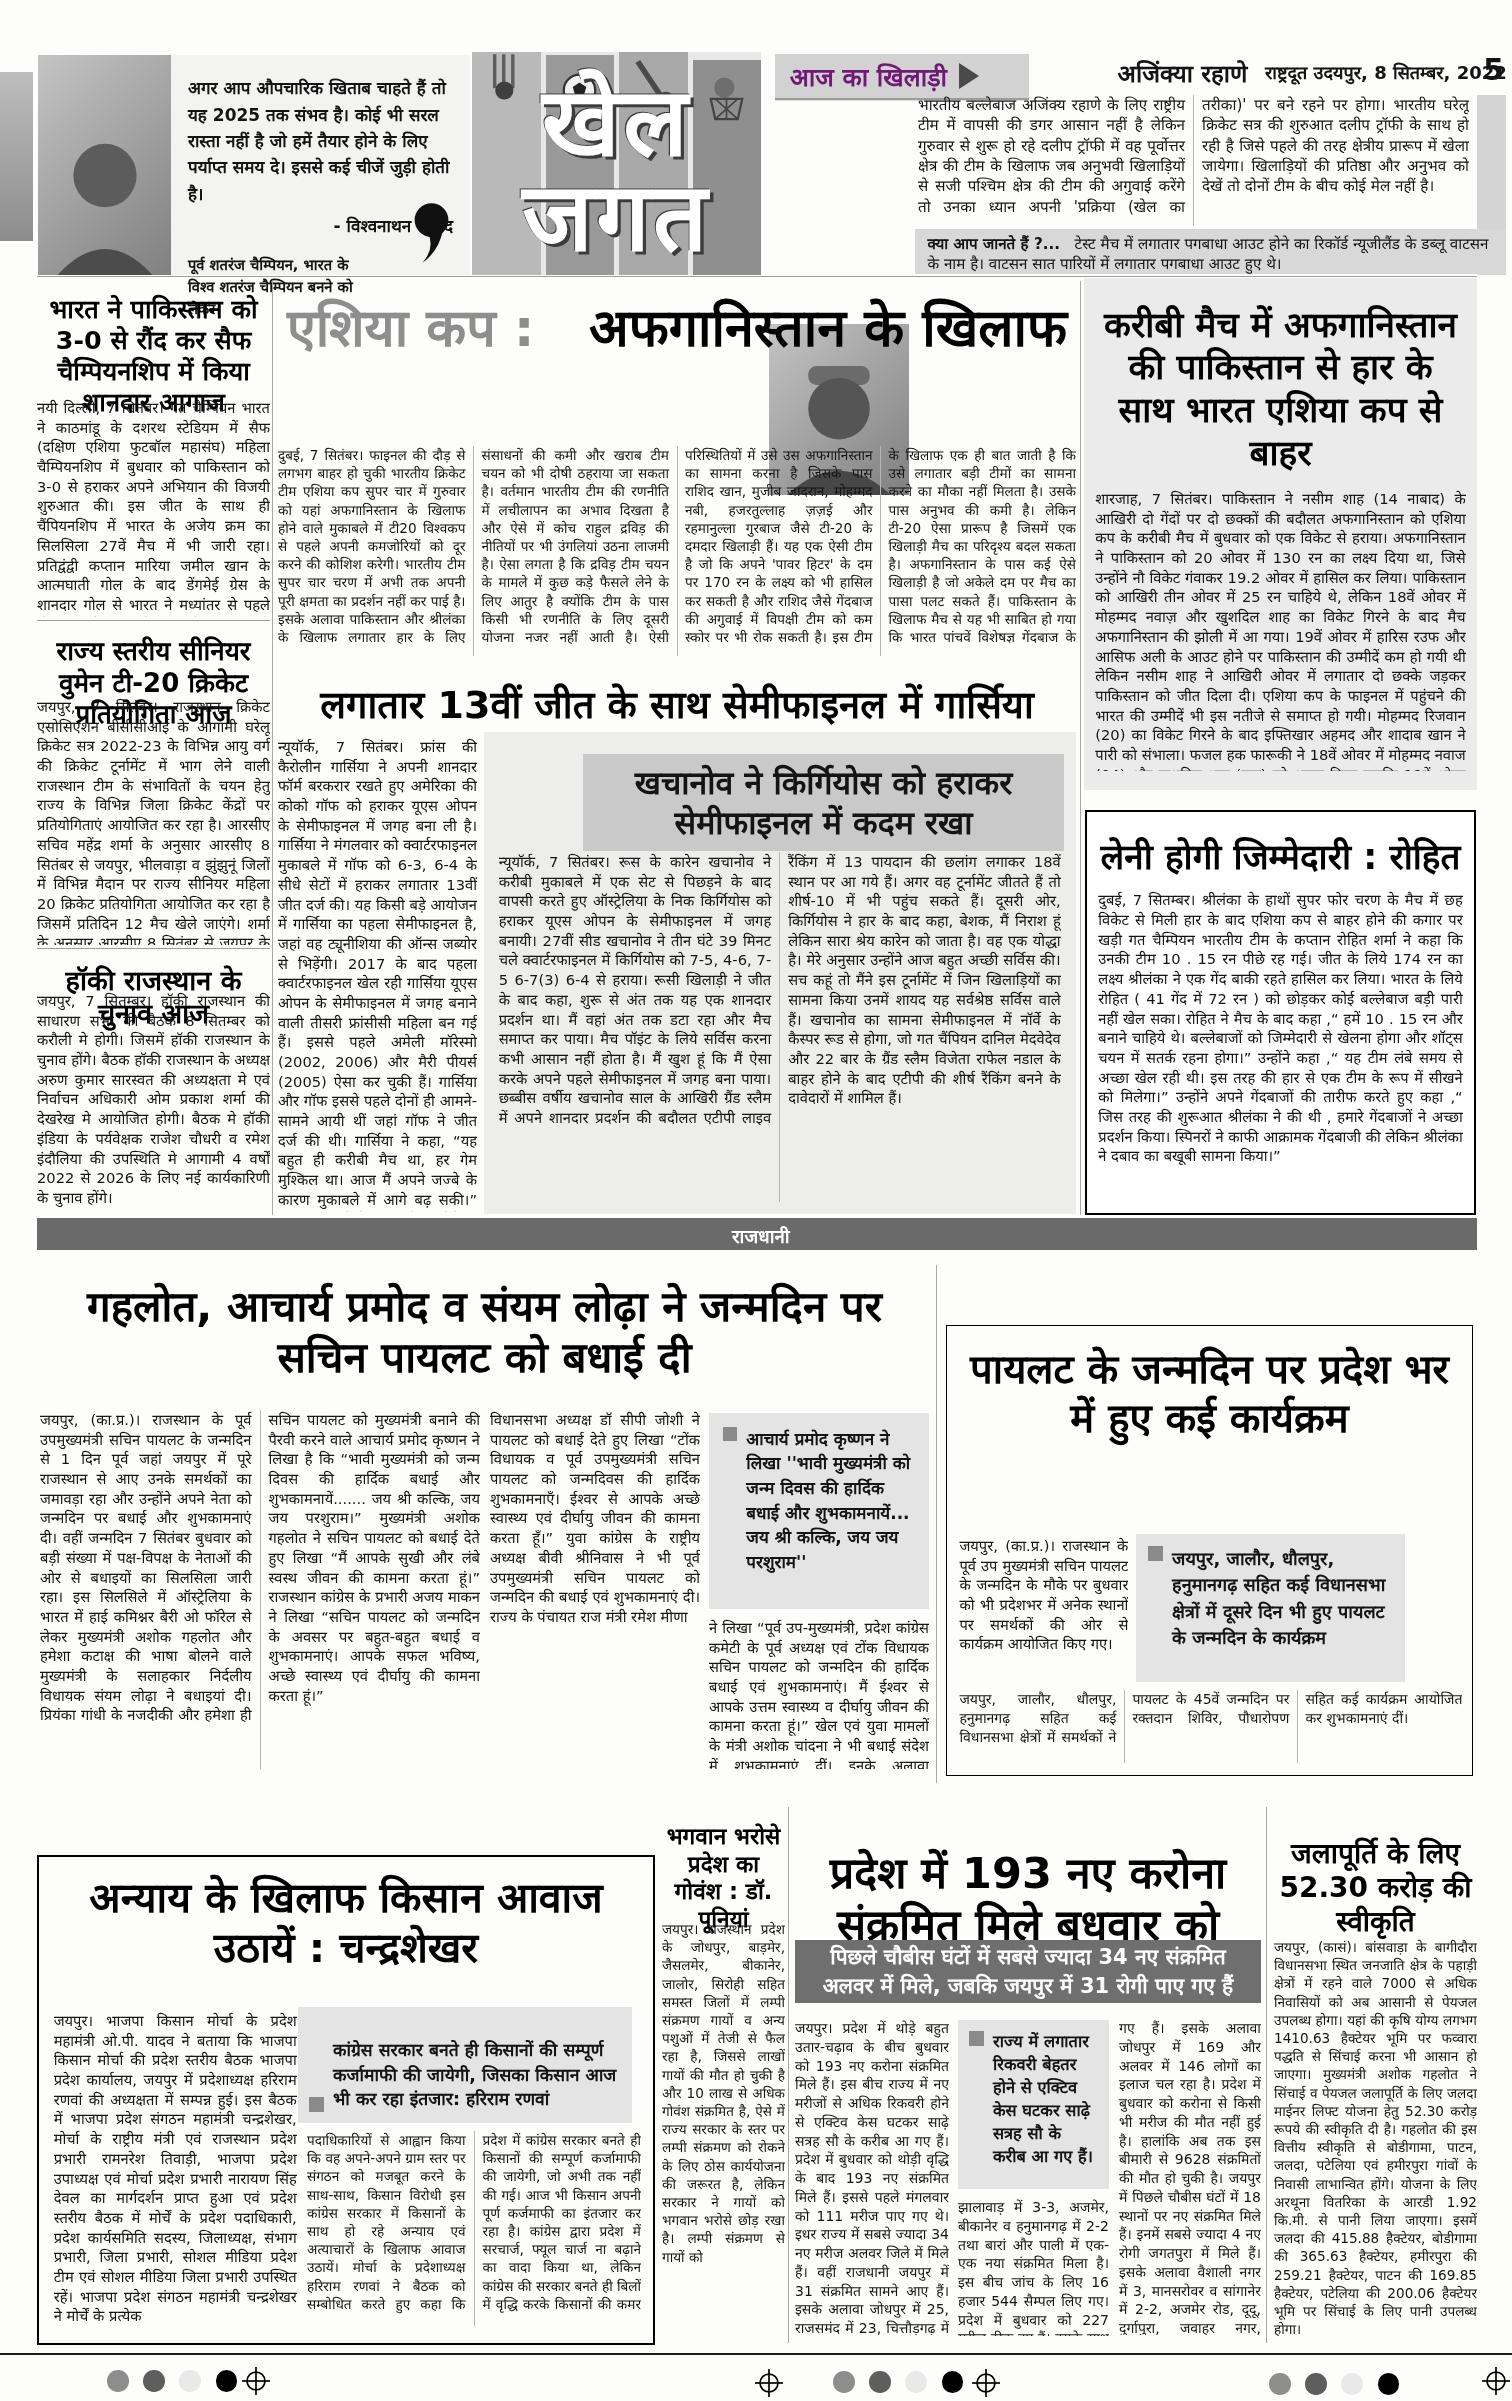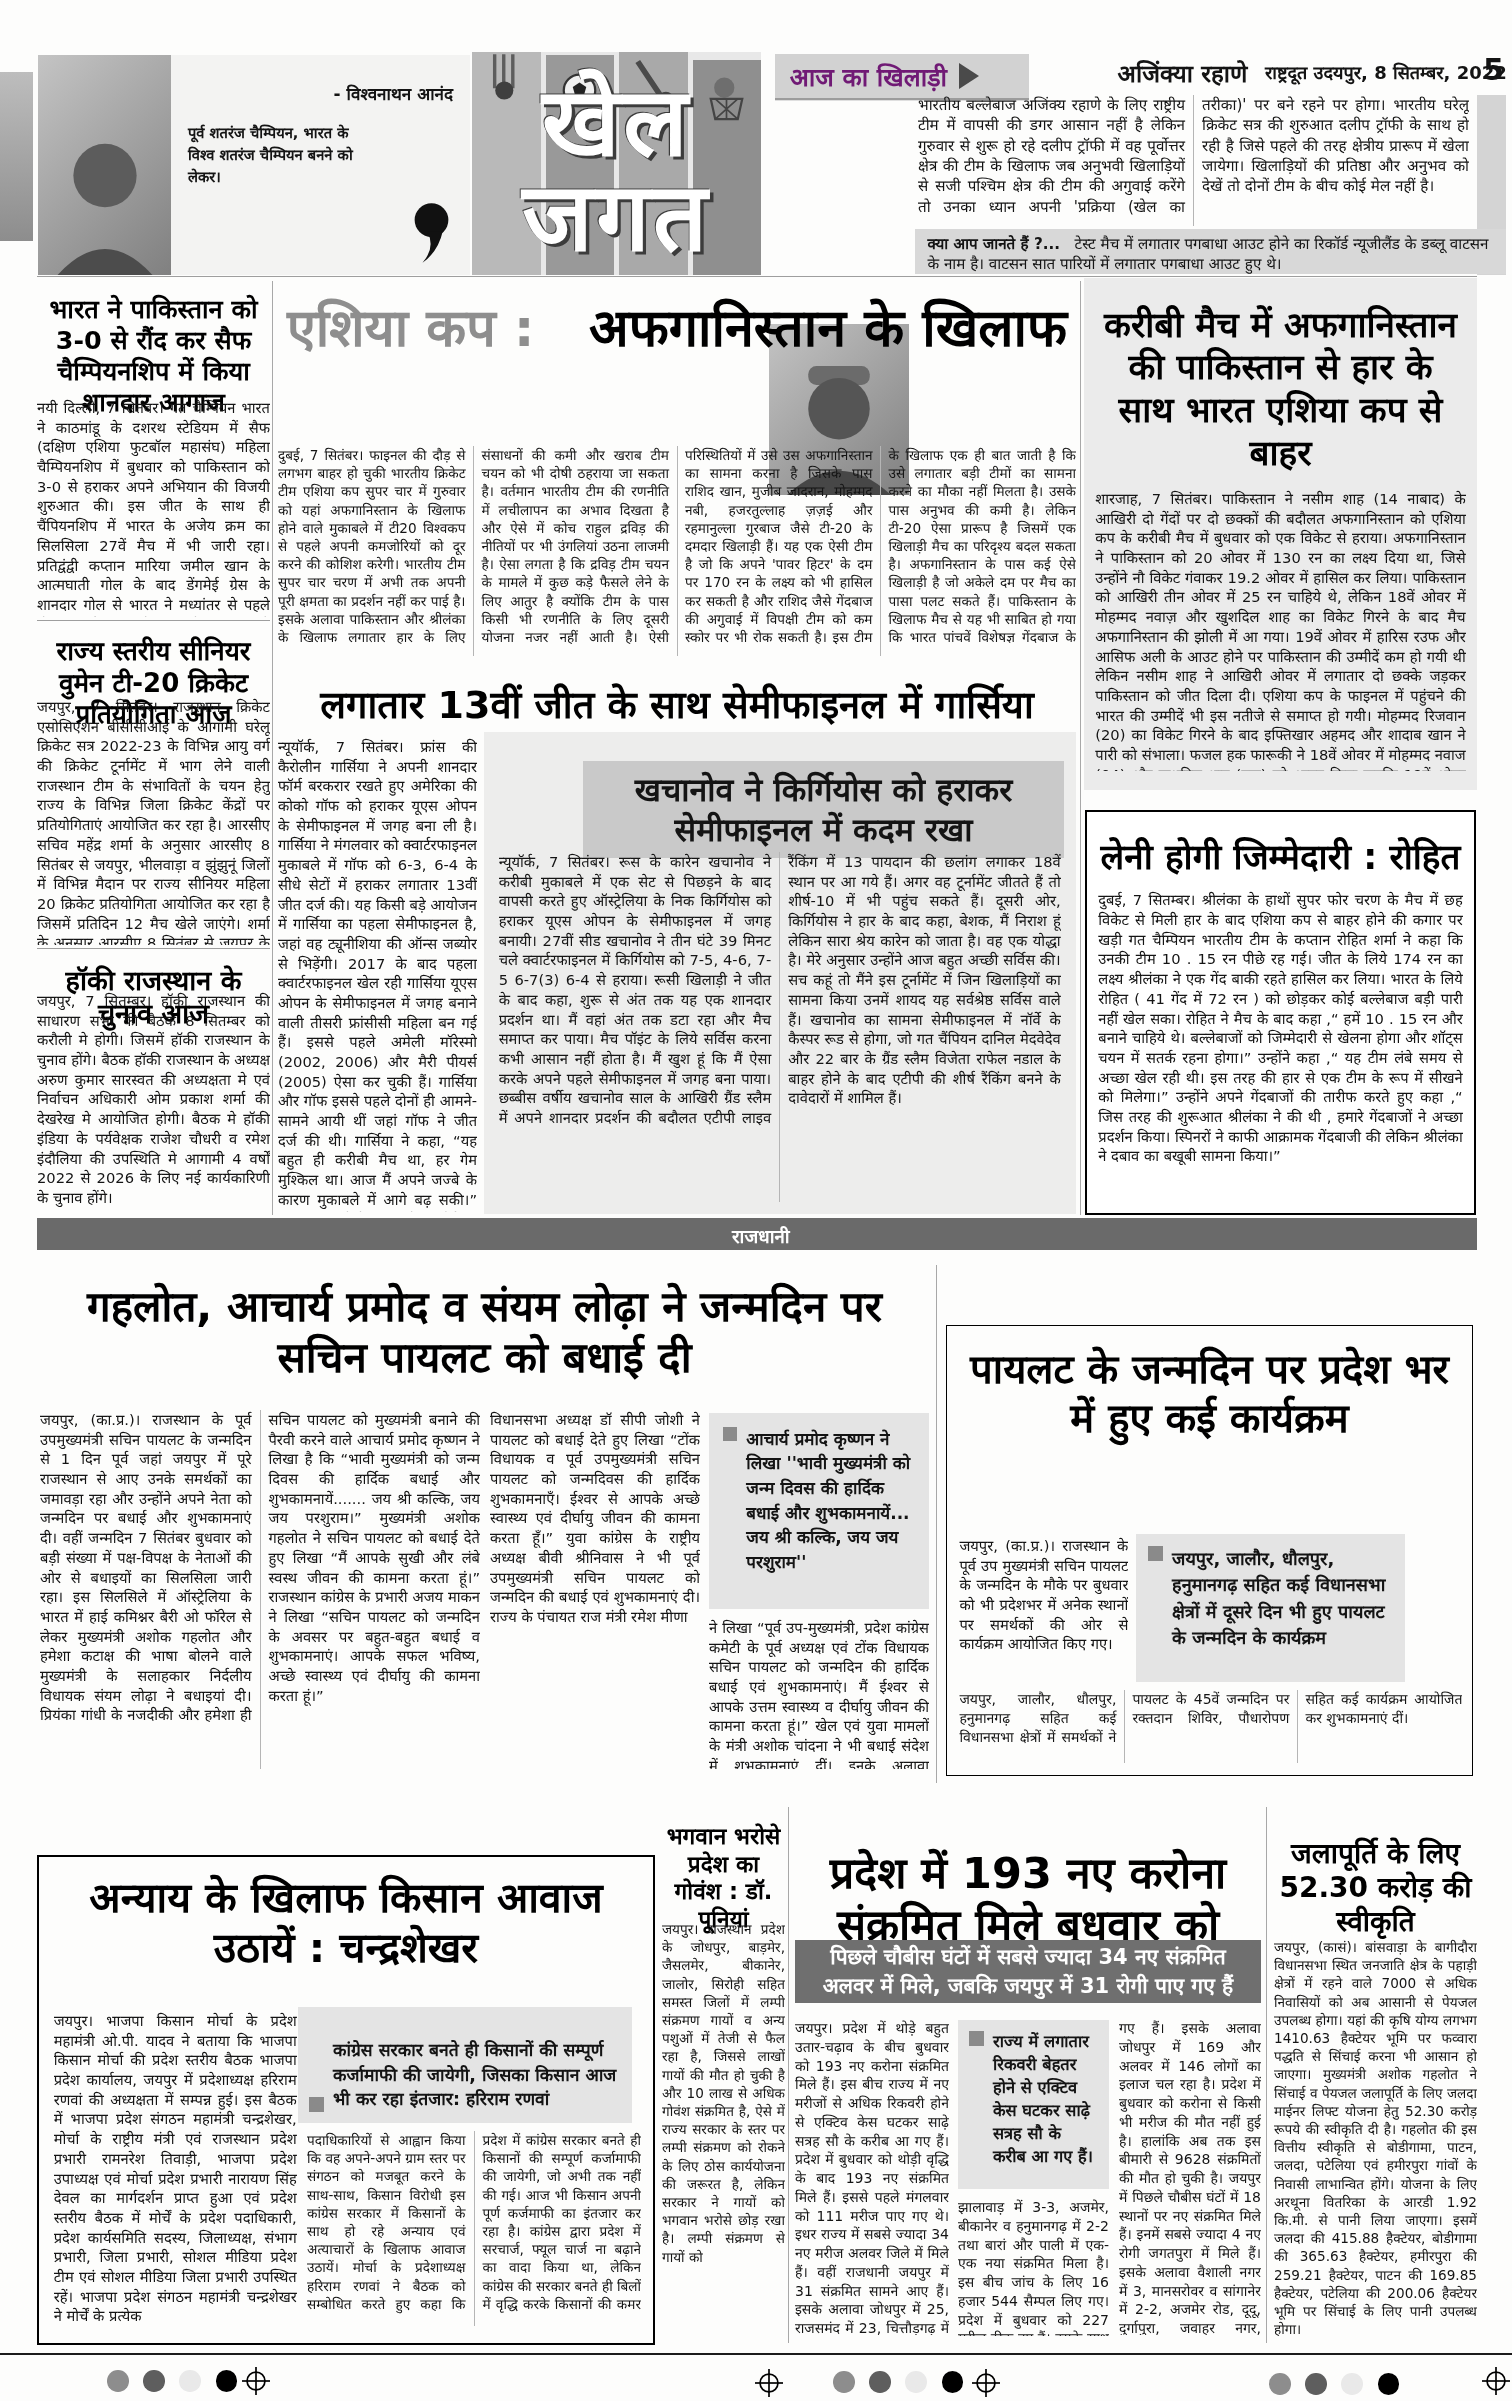--- a/index.html
+++ b/index.html
@@ -43,20 +43,21 @@
   <div class="abs" style="left:0;top:72px;width:33px;height:169px;background:linear-gradient(#bdbdbd,#8d8d8d)" data-name="decor-photo-strip"></div>
 
   <div class="abs photo" style="left:38px;top:55px;width:133px;height:220px" data-name="anand-photo">
     <svg width="113" height="147" viewBox="0 0 100 130" data-name="person-silhouette-icon">
       <circle cx="50" cy="42" r="28" fill="#5c5c5c"></circle>
         <path d="M8 130 Q50 84 92 130 Z" fill="#4c4c4c"></path>
     </svg>
   </div>
 
   <div class="abs" style="left:171px;top:55px;width:299px;height:220px;background:#f3f3f2;padding:20.3px 17px;box-sizing:border-box" data-name="quote-box">
+    <div data-name="quote-text" style="font-weight:600;font-size:17px;line-height:1.55;text-align:left">अगर आप औपचारिक खिताब चाहते हैं तो यह 2025 तक संभव है। कोई भी सरल रास्ता नहीं है जो हमें तैयार होने के लिए पर्याप्त समय दे। इससे कई चीजें जुड़ी होती है।</div>
     <div data-name="quote-author" style="font-weight:bold;font-size:17px;text-align:right;margin-top:6.8px">- विश्वनाथन आनंद</div>
     <div data-name="quote-caption" style="font-weight:bold;font-size:14.7px;width:181px;margin-top:17px;line-height:1.5">पूर्व शतरंज चैम्पियन, भारत के विश्व शतरंज चैम्पियन बनने को लेकर।</div>
     <svg class="quote-mark" style="right:16px;bottom:11.3px" width="45" height="62" viewBox="0 0 40 55" data-name="quote-mark-icon">
       <circle cx="20" cy="16" r="15" fill="#111"></circle>
         <path d="M30 26 Q26 44 12 54 Q24 40 16 26 Z" fill="#111"></path>
     </svg>
   </div>
 
   <div class="abs mast" style="left:472px;top:52px;width:289px;height:223px" data-name="masthead">
     <div class="panel" data-name="cricket-icon">
@@ -138,21 +139,21 @@
       <span>&nbsp;</span>
       <span data-name="asia-cup-headline-rest">अफगानिस्तान के खिलाफ</span>
     </div>
   </div>
   <div class="abs cols4 body-text jt" style="left:278px;top:446px;width:798px;height:210px;font-size:13.6px" data-name="asia-cup-body">दुबई, 7 सितंबर। फाइनल की दौड़ से लगभग बाहर हो चुकी भारतीय क्रिकेट टीम एशिया कप सुपर चार में गुरुवार को यहां अफगानिस्तान के खिलाफ होने वाले मुकाबले में टी20 विश्वकप से पहले अपनी कमजोरियों को दूर करने की कोशिश करेगी। भारतीय टीम सुपर चार चरण में अभी तक अपनी पूरी क्षमता का प्रदर्शन नहीं कर पाई है। इसके अलावा पाकिस्तान और श्रीलंका के खिलाफ लगातार हार के लिए संसाधनों की कमी और खराब टीम चयन को भी दोषी ठहराया जा सकता है। वर्तमान भारतीय टीम की रणनीति में लचीलापन का अभाव दिखता है और ऐसे में कोच राहुल द्रविड़ की नीतियों पर भी उंगलियां उठना लाजमी है। ऐसा लगता है कि द्रविड़ टीम चयन के मामले में कुछ कड़े फैसले लेने के लिए आतुर है क्योंकि टीम के पास किसी भी रणनीति के लिए दूसरी योजना नजर नहीं आती है। ऐसी परिस्थितियों में उसे उस अफगानिस्तान का सामना करना है जिसके पास राशिद खान, मुजीब जादरान, मोहम्मद नबी, हजरतुल्लाह ज़ज़ई और रहमानुल्ला गुरबाज जैसे टी-20 के दमदार खिलाड़ी हैं। यह एक ऐसी टीम है जो कि अपने 'पावर हिटर' के दम पर 170 रन के लक्ष्य को भी हासिल कर सकती है और राशिद जैसे गेंदबाज की अगुवाई में विपक्षी टीम को कम स्कोर पर भी रोक सकती है। इस टीम के खिलाफ एक ही बात जाती है कि उसे लगातार बड़ी टीमों का सामना करने का मौका नहीं मिलता है। उसके पास अनुभव की कमी है। लेकिन टी-20 ऐसा प्रारूप है जिसमें एक खिलाड़ी मैच का परिदृश्य बदल सकता है। अफगानिस्तान के पास कई ऐसे खिलाड़ी है जो अकेले दम पर मैच का पासा पलट सकते हैं। पाकिस्तान के खिलाफ मैच से यह भी साबित हो गया कि भारत पांचवें विशेषज्ञ गेंदबाज के रूप में हार्दिक पंड्या पर ही निर्भर नहीं रह सकता है।</div>
 
   <div class="abs hl" style="left:278px;top:670px;width:798px;font-size:38px" data-name="garcia-headline">लगातार 13वीं जीत के साथ सेमीफाइनल में गार्सिया</div>
   <div class="abs body-text jt" style="left:278px;top:737px;width:199px;height:475px;font-size:14.7px" data-name="garcia-body">न्यूयॉर्क, 7 सितंबर। फ्रांस की कैरोलीन गार्सिया ने अपनी शानदार फॉर्म बरकरार रखते हुए अमेरिका की कोको गॉफ को हराकर यूएस ओपन के सेमीफाइनल में जगह बना ली है। गार्सिया ने मंगलवार को क्वार्टरफाइनल मुकाबले में गॉफ को 6-3, 6-4 के सीधे सेटों में हराकर लगातार 13वीं जीत दर्ज की। यह किसी बड़े आयोजन में गार्सिया का पहला सेमीफाइनल है, जहां वह ट्यूनीशिया की ऑन्स जब्योर से भिड़ेंगी। 2017 के बाद पहला क्वार्टरफाइनल खेल रही गार्सिया यूएस ओपन के सेमीफाइनल में जगह बनाने वाली तीसरी फ्रांसीसी महिला बन गई हैं। इससे पहले अमेली मॉरेस्मो (2002, 2006) और मैरी पीयर्स (2005) ऐसा कर चुकी हैं। गार्सिया और गॉफ इससे पहले दोनों ही आमने-सामने आयी थीं जहां गॉफ ने जीत दर्ज की थी। गार्सिया ने कहा, “यह बहुत ही करीबी मैच था, हर गेम मुश्किल था। आज मैं अपने जज्बे के कारण मुकाबले में आगे बढ़ सकी।” शानदार फॉर्म में चल रही ट्यूनीशिया की ऑन्स जब्योर ने ऑस्ट्रेलिया की अजला टॉमलानोविक को 6-4, 7-6 (4) से मात दी।</div>
 
   <div class="abs" style="left:484px;top:732px;width:592px;height:482px;background:#ededec" data-name="khachanov-box">
-    <div class="abs" style="left:99px;top:29px;width:481px;height:97px;background:#c9c9c9;display:flex;align-items:center;justify-content:center;text-align:center;font-weight:bold;font-size:32px;line-height:1.25;padding:0 10.2px;box-sizing:border-box" data-name="khachanov-headline">खचानोव ने किर्गियोस को हराकर सेमीफाइनल में कदम रखा</div>
+    <div class="abs" style="left:99px;top:22px;width:481px;height:97px;background:#c9c9c9;display:flex;align-items:center;justify-content:center;text-align:center;font-weight:bold;font-size:32px;line-height:1.25;padding:0 10.2px;box-sizing:border-box" data-name="khachanov-headline">खचानोव ने किर्गियोस को हराकर सेमीफाइनल में कदम रखा</div>
     <div class="abs cols2 body-text jt" style="left:14.7px;top:120px;width:562px;height:350px;font-size:14.7px" data-name="khachanov-body">न्यूयॉर्क, 7 सितंबर। रूस के कारेन खचानोव ने करीबी मुकाबले में एक सेट से पिछड़ने के बाद वापसी करते हुए ऑस्ट्रेलिया के निक किर्गियोस को हराकर यूएस ओपन के सेमीफाइनल में जगह बनायी। 27वीं सीड खचानोव ने तीन घंटे 39 मिनट चले क्वार्टरफाइनल में किर्गियोस को 7-5, 4-6, 7-5 6-7(3) 6-4 से हराया। रूसी खिलाड़ी ने जीत के बाद कहा, शुरू से अंत तक यह एक शानदार प्रदर्शन था। मैं वहां अंत तक डटा रहा और मैच समाप्त कर पाया। मैच पॉइंट के लिये सर्विस करना कभी आसान नहीं होता है। मैं खुश हूं कि मैं ऐसा करके अपने पहले सेमीफाइनल में जगह बना पाया। छब्बीस वर्षीय खचानोव साल के आखिरी ग्रैंड स्लैम में अपने शानदार प्रदर्शन की बदौलत एटीपी लाइव रैंकिंग में 13 पायदान की छलांग लगाकर 18वें स्थान पर आ गये हैं। अगर वह टूर्नामेंट जीतते हैं तो शीर्ष-10 में भी पहुंच सकते हैं। दूसरी ओर, किर्गियोस ने हार के बाद कहा, बेशक, मैं निराश हूं लेकिन सारा श्रेय कारेन को जाता है। वह एक योद्धा है। मेरे अनुसार उन्होंने आज बहुत अच्छी सर्विस की। सच कहूं तो मैंने इस टूर्नामेंट में जिन खिलाड़ियों का सामना किया उनमें शायद यह सर्वश्रेष्ठ सर्विस वाले हैं। खचानोव का सामना सेमीफाइनल में नॉर्वे के कैस्पर रूड से होगा, जो गत चैंपियन दानिल मेदवेदेव और 22 बार के ग्रैंड स्लैम विजेता राफेल नडाल के बाहर होने के बाद एटीपी की शीर्ष रैंकिंग बनने के दावेदारों में शामिल हैं।</div>
   </div>
 
   <div class="abs" style="left:1084px;top:278px;width:393px;height:512px;background:#ebebeb;padding:13.6px 11.3px;box-sizing:border-box" data-name="afghan-article">
     <div class="hl" style="font-size:35px" data-name="afghan-headline">करीबी मैच में अफगानिस्तान की पाकिस्तान से हार के साथ भारत एशिया कप से बाहर</div>
     <div class="body-text jt" style="margin-top:14.7px;font-size:14.7px;height:282px" data-name="afghan-body">शारजाह, 7 सितंबर। पाकिस्तान ने नसीम शाह (14 नाबाद) के आखिरी दो गेंदों पर दो छक्कों की बदौलत अफगानिस्तान को एशिया कप के करीबी मैच में बुधवार को एक विकेट से हराया। अफगानिस्तान ने पाकिस्तान को 20 ओवर में 130 रन का लक्ष्य दिया था, जिसे उन्होंने नौ विकेट गंवाकर 19.2 ओवर में हासिल कर लिया। पाकिस्तान को आखिरी तीन ओवर में 25 रन चाहिये थे, लेकिन 18वें ओवर में मोहम्मद नवाज़ और खुशदिल शाह का विकेट गिरने के बाद मैच अफगानिस्तान की झोली में आ गया। 19वें ओवर में हारिस रउफ और आसिफ अली के आउट होने पर पाकिस्तान की उम्मीदें कम हो गयी थी लेकिन नसीम शाह ने आखिरी ओवर में लगातार दो छक्के जड़कर पाकिस्तान को जीत दिला दी। एशिया कप के फाइनल में पहुंचने की भारत की उम्मीदें भी इस नतीजे से समाप्त हो गयी। मोहम्मद रिजवान (20) का विकेट गिरने के बाद इफ्तिखार अहमद और शादाब खान ने पारी को संभाला। फजल हक फारूकी ने 18वें ओवर में मोहम्मद नवाज (04) और खुशदिल शाह (एक) को आउट किया जबकि 19वें ओवर में फरीद अहमद ने हारिस रउफ और आसिफ अली (16) को पवेलियन लौटाया।</div>
   </div>
 
   <div class="abs" style="left:1085px;top:810px;width:391px;height:405px;border:2.3px solid #000;background:#fff;padding:12.4px 11.3px;box-sizing:border-box" data-name="rohit-box">
     <div class="hl" style="font-size:35px" data-name="rohit-headline">लेनी होगी जिम्मेदारी : रोहित</div>

